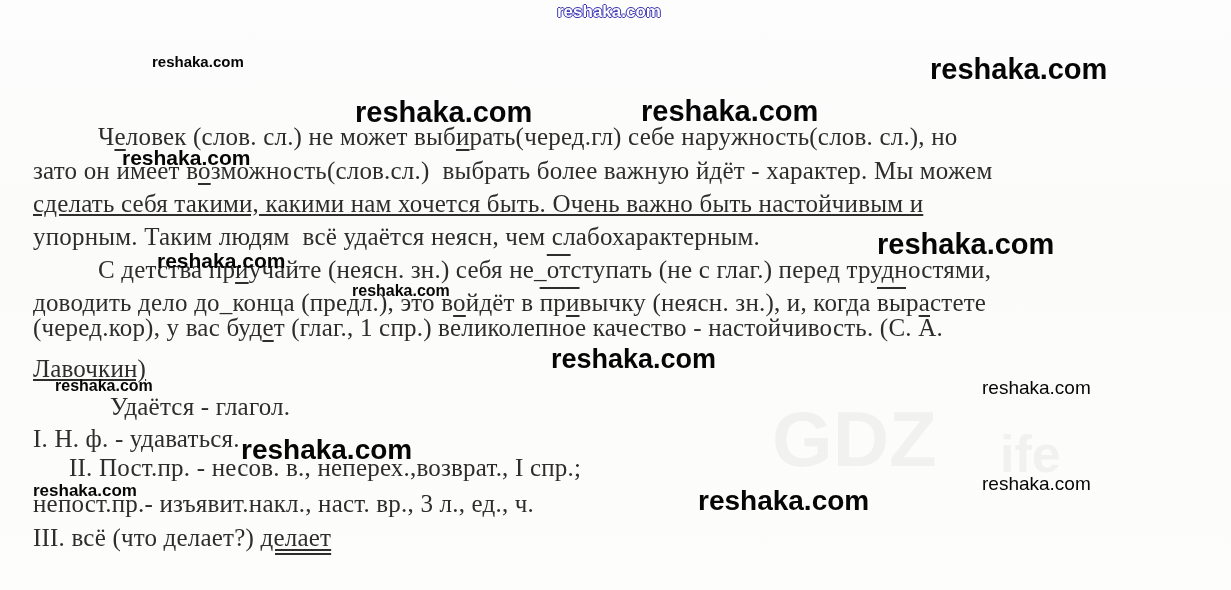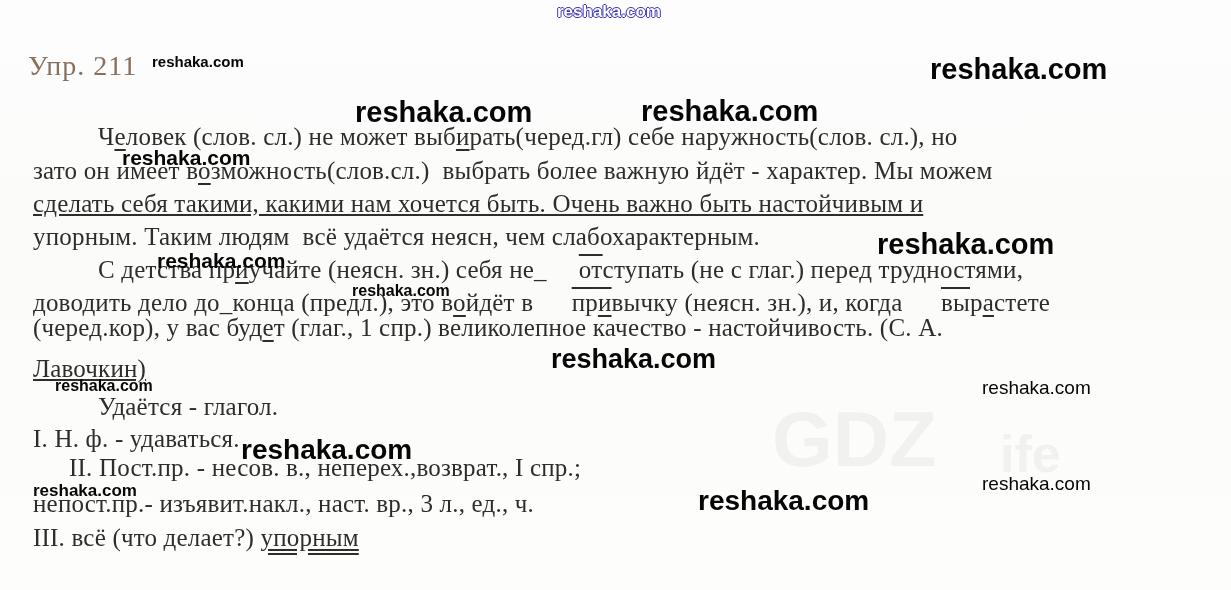--- a/index.html
+++ b/index.html
@@ -17,21 +17,21 @@
   
   .tline {
     position: absolute;
     white-space: pre;
     font-size: 25px;
     line-height: 30px;
     color: #2e2d2b;
     letter-spacing: 0.2px;
   }
   .m-u  { text-decoration: underline; text-decoration-thickness: 2px; text-underline-offset: 4px; }
-  .m-o  { text-decoration: overline;  text-decoration-thickness: 2px; margin-left: 32px; }
+  .m-o  { text-decoration: overline;  text-decoration-thickness: 2px; }
   .m-ou { text-decoration: underline overline; text-decoration-thickness: 2px; text-underline-offset: 4px; }
   .m-du { text-decoration: underline; text-decoration-style: double; text-underline-offset: 3px; }
   
   .exercise-label {
     position: absolute; left: 28px; top: 50px;
     font-size: 28px; color: #87705e; letter-spacing: 1px;
     white-space: pre;
   }
   .doc-title {
     position: absolute; left: 178px; top: 90px;
@@ -51,35 +51,34 @@
   }
   .wm-faint {
     color: rgba(40, 40, 40, 0.05);
     font-weight: 700;
   }
 </style>
 </head>
 <body>
 
 <div id="page">
-  <div class="exercise-label">Упр. 211</div>
   <div id="content">
       <div class="tline" style="left: 98px; top: 122px;"><span>Ч</span><span class="m-u">е</span><span>ловек (слов. сл.) не может выб</span><span class="m-u">и</span><span>рать(черед.гл) себе наружность(слов. сл.), но</span></div>
       <div class="tline" style="left: 33px; top: 156px;"><span>зато он имеет в</span><span class="m-u">о</span><span>зможность(слов.сл.)  выбрать более важную йдёт - характер. Мы можем</span></div>
       <div class="tline" style="left: 33px; top: 189px; text-decoration: underline;"><span>сделать себя такими, какими нам хочется быть. Очень важно быть настойчивым и</span></div>
       <div class="tline" style="left: 33px; top: 222px;"><span>упорным. Таким людям  всё удаётся неясн, чем слабохарактерным.</span></div>
       <div class="tline" style="left: 98px; top: 255px;"><span>С детства пр</span><span class="m-u">и</span><span>учайте (неясн. зн.) себя не_</span><span class="m-o">от</span><span>ступать (не с глаг.) перед трудностями,</span></div>
       <div class="tline" style="left: 33px; top: 288px;"><span>доводить дело до_конца (предл.), это в</span><span class="m-u">о</span><span>йдёт в </span><span class="m-o">пр</span><span class="m-ou">и</span><span>вычку (неясн. зн.), и, когда </span><span class="m-o">вы</span><span>р</span><span class="m-u">а</span><span>стете</span></div>
       <div class="tline" style="left: 33px; top: 313px; text-align: center;"><span>(черед.кор), у вас буд</span><span class="m-u">е</span><span>т (глаг., 1 спр.) великолепное качество - настойчивость. (С. А.</span></div>
       <div class="tline" style="left: 33px; top: 354px; text-decoration: underline;"><span>Лавочкин)</span></div>
-      <div class="tline" style="left: 98px; top: 392px;"><span>Удаётся - глагол.</span></div>
+      <div class="tline" style="left: 110px; top: 392px;"><span>Удаётся - глагол.</span></div>
       <div class="tline" style="left: 33px; top: 424px;"><span>I. Н. ф. - удаваться.</span></div>
       <div class="tline" style="left: 33px; top: 453px; margin-left: 36px;"><span>II. Пост.пр. - несов. в., неперех.,возврат., I спр.;</span></div>
       <div class="tline" style="left: 33px; top: 489px;"><span>непост.пр.- изъявит.накл., наст. вр., 3 л., ед., ч.</span></div>
-      <div class="tline" style="left: 33px; top: 523px;"><span>III. всё (что делает?) </span><span class="m-du">упорным</span></div>
+      <div class="tline" style="left: 33px; top: 523px;"><span>III. всё (что делает?) </span><span class="m-du">делает</span></div>
     </div>
   <div id="wm-layer">
       <span class="wm wm-faint" style="left: 772px; top: 400px; font-size: 78px;">GDZ</span>
       <span class="wm wm-faint" style="left: 1000px; top: 428px; font-size: 52px;">ife</span>
       <span class="wm wm-outline-blue" style="left: 557px; top: 3px; font-size: 17px; font-weight: 700;">reshaka.com</span>
       <span class="wm" style="left: 152px; top: 54px; font-size: 15px; font-weight: 700;">reshaka.com</span>
       <span class="wm" style="left: 930px; top: 55px; font-size: 29px; font-weight: 600;">reshaka.com</span>
       <span class="wm" style="left: 355px; top: 98px; font-size: 29px; font-weight: 700;">reshaka.com</span>
       <span class="wm" style="left: 641px; top: 97px; font-size: 29px; font-weight: 600;">reshaka.com</span>
       <span class="wm" style="left: 122px; top: 147px; font-size: 21px; font-weight: 700;">reshaka.com</span>

